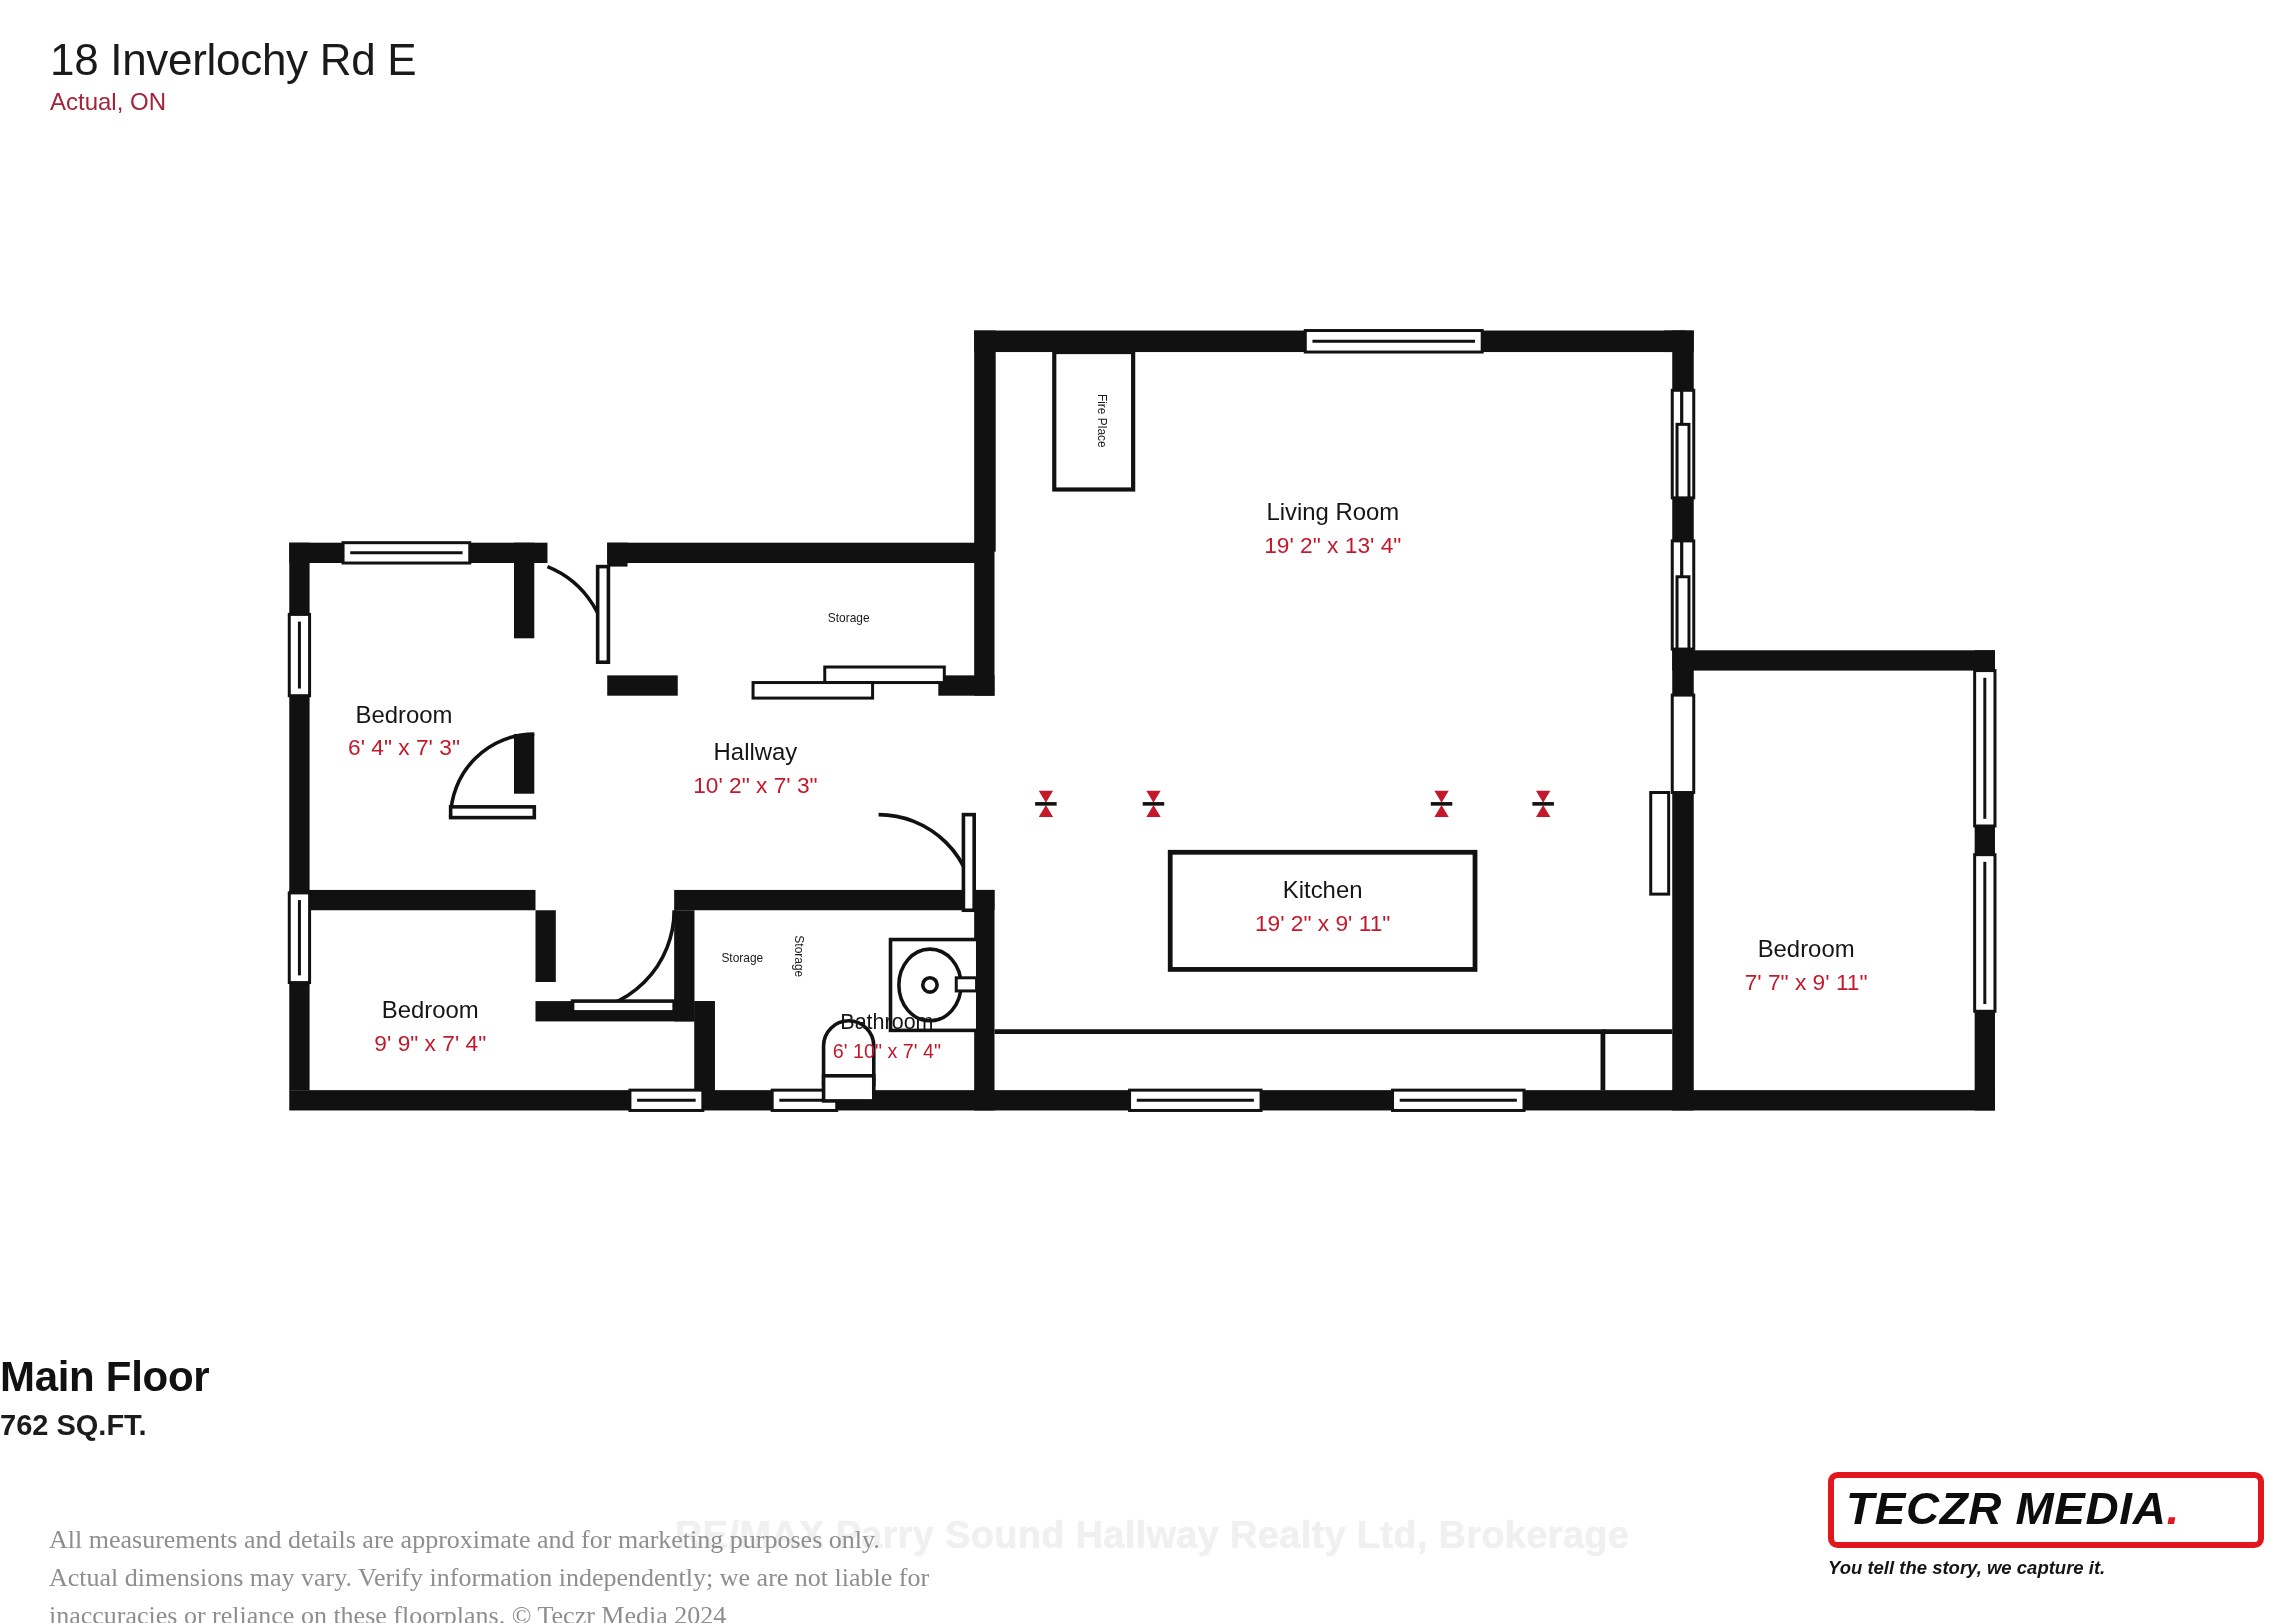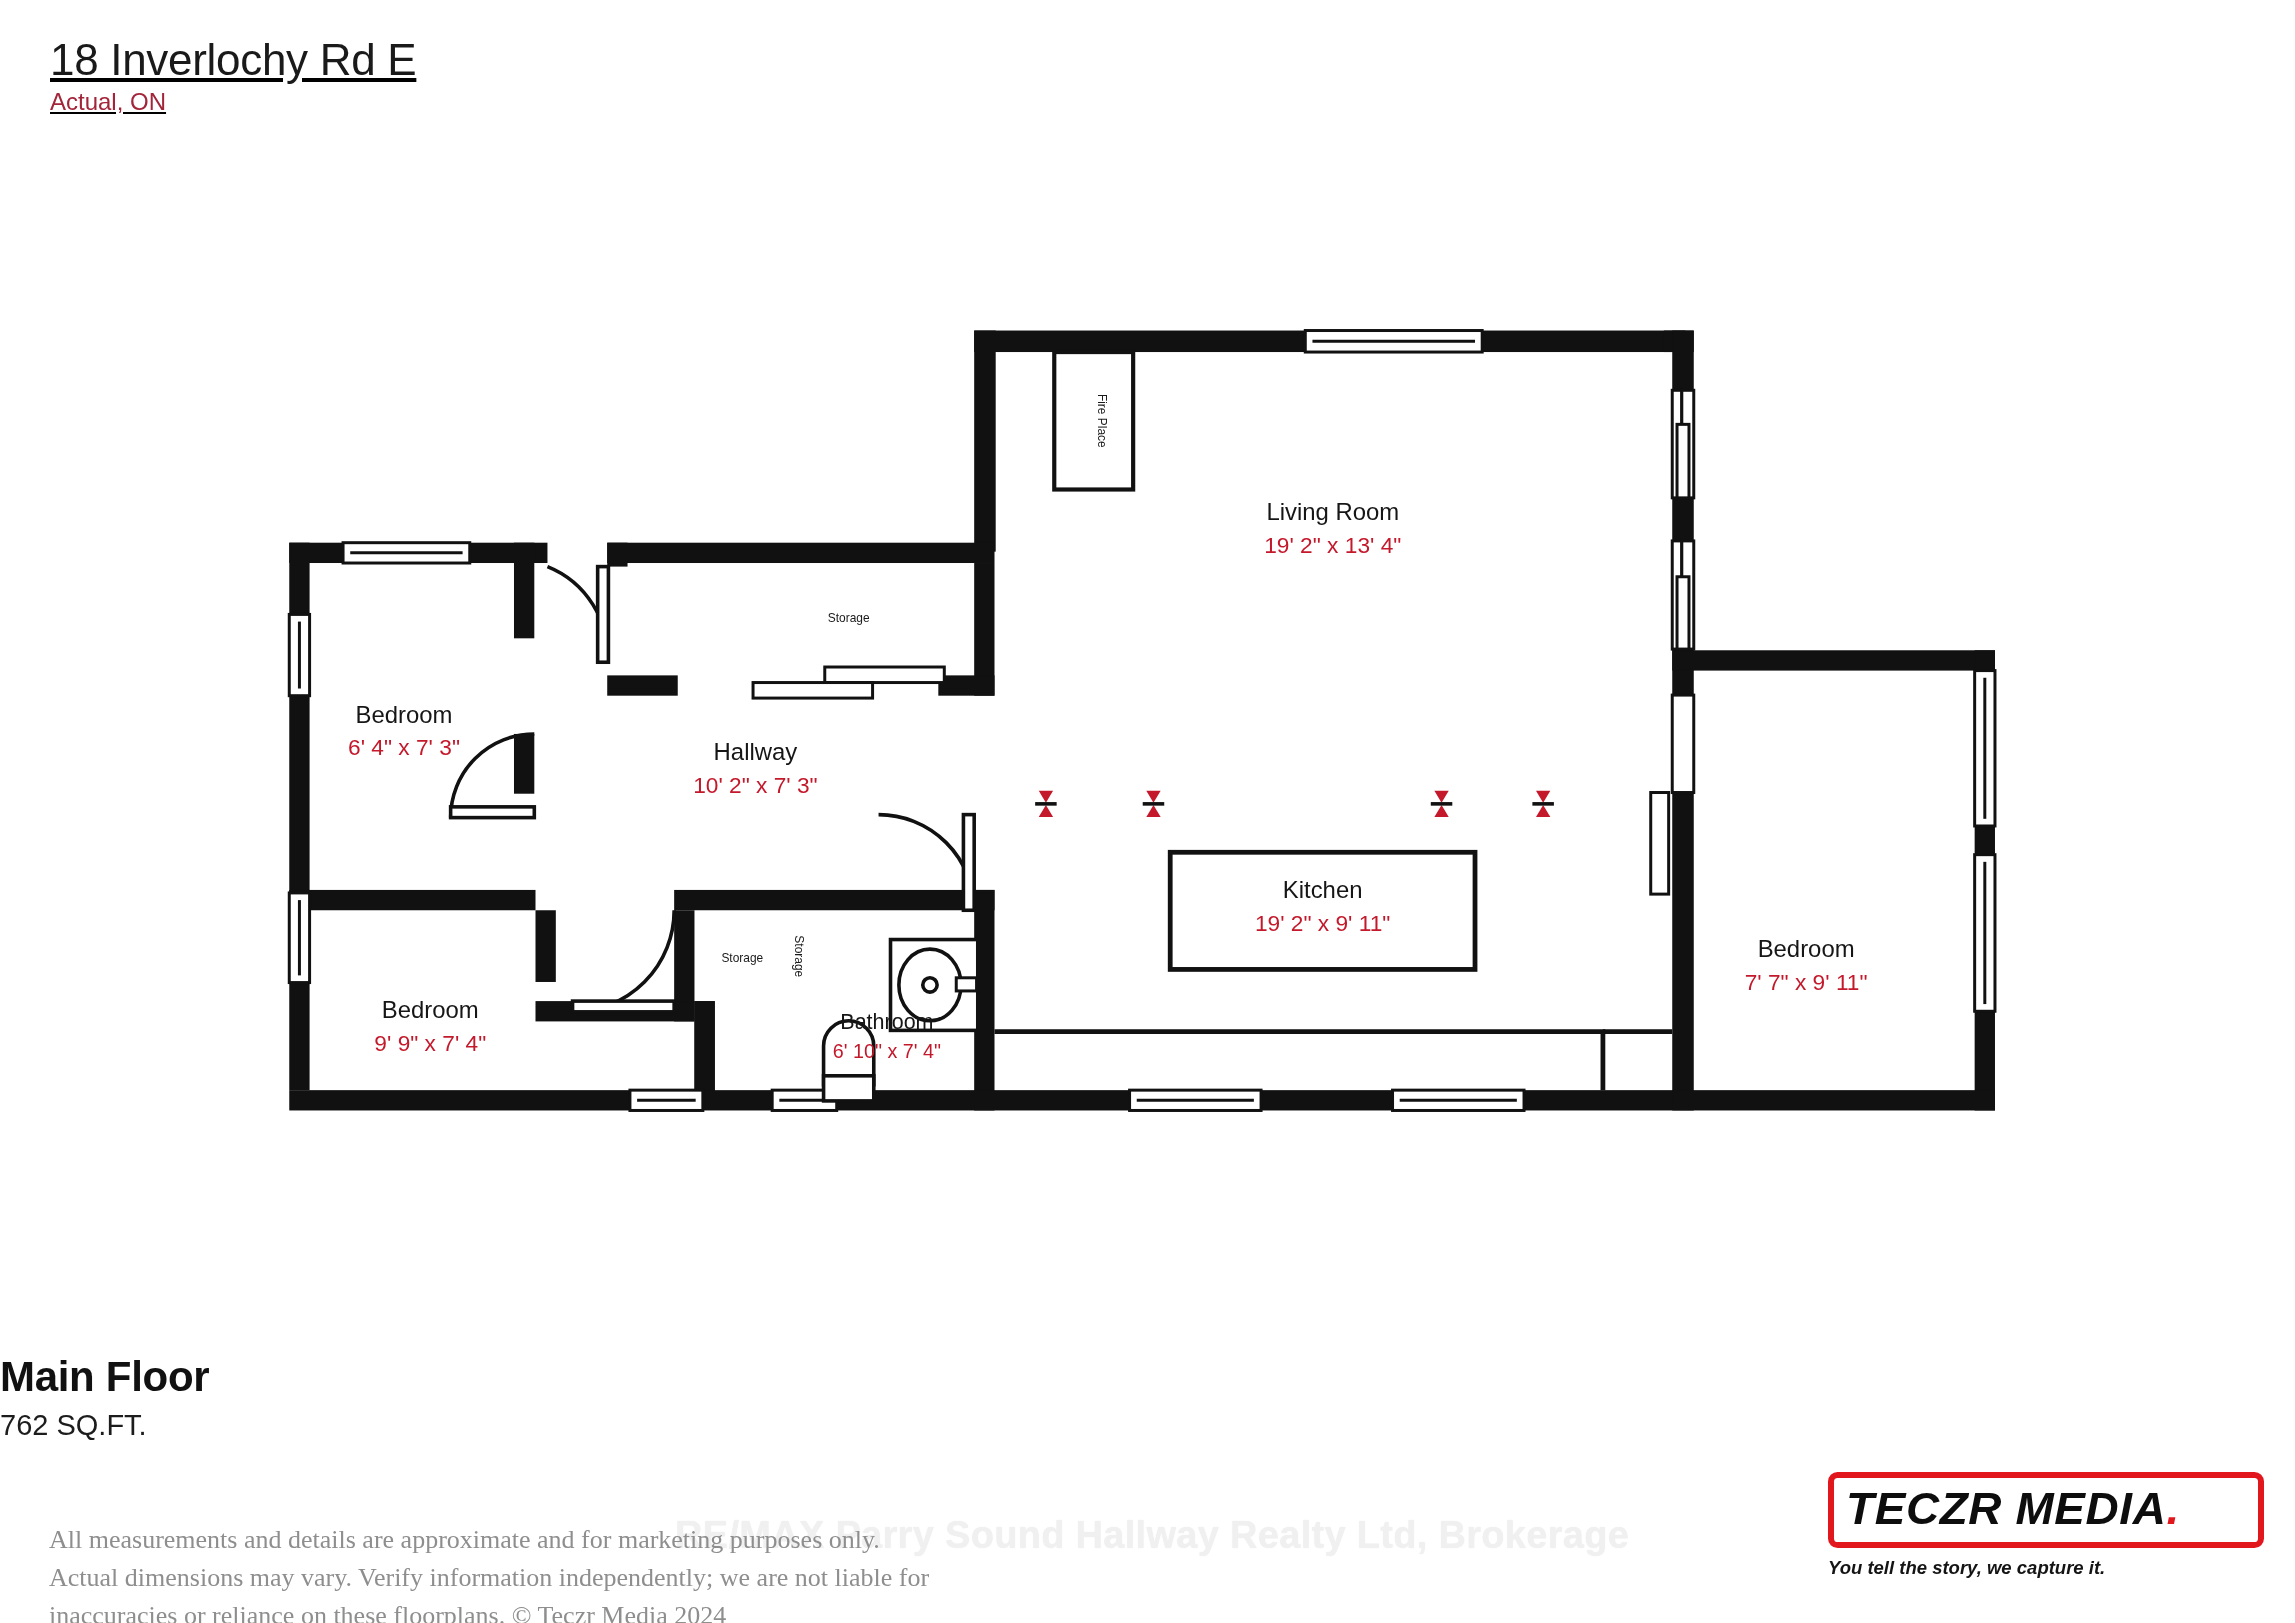--- a/index.html
+++ b/index.html
@@ -20,21 +20,20 @@
     width: 2295px;
     height: 1624px;
     background: #ffffff;
   }
   
   #header {
     position: absolute;
     left: 50px;
     top: 37px;
     width: 1076px;
-    text-decoration: underline;
   }
   #title {
     font-size: 44px;
     font-weight: 400;
     color: #1a1a1a;
     letter-spacing: -0.3px;
     line-height: 1.05;
     white-space: nowrap;
   }
   #subtitle {
@@ -68,21 +67,21 @@
   }
   #floor-name {
     font-size: 42px;
     font-weight: 700;
     color: #111111;
     letter-spacing: -0.3px;
     line-height: 1.1;
   }
   #floor-area {
     font-size: 29px;
-    font-weight: 400;
+    font-weight: 700;
     color: #1c1c1c;
     margin-top: 9.6px;
     line-height: 1.1;
   }
   
   #watermark {
     position: absolute;
     left: 675px;
     top: 1514px;
     width: 1016px;

